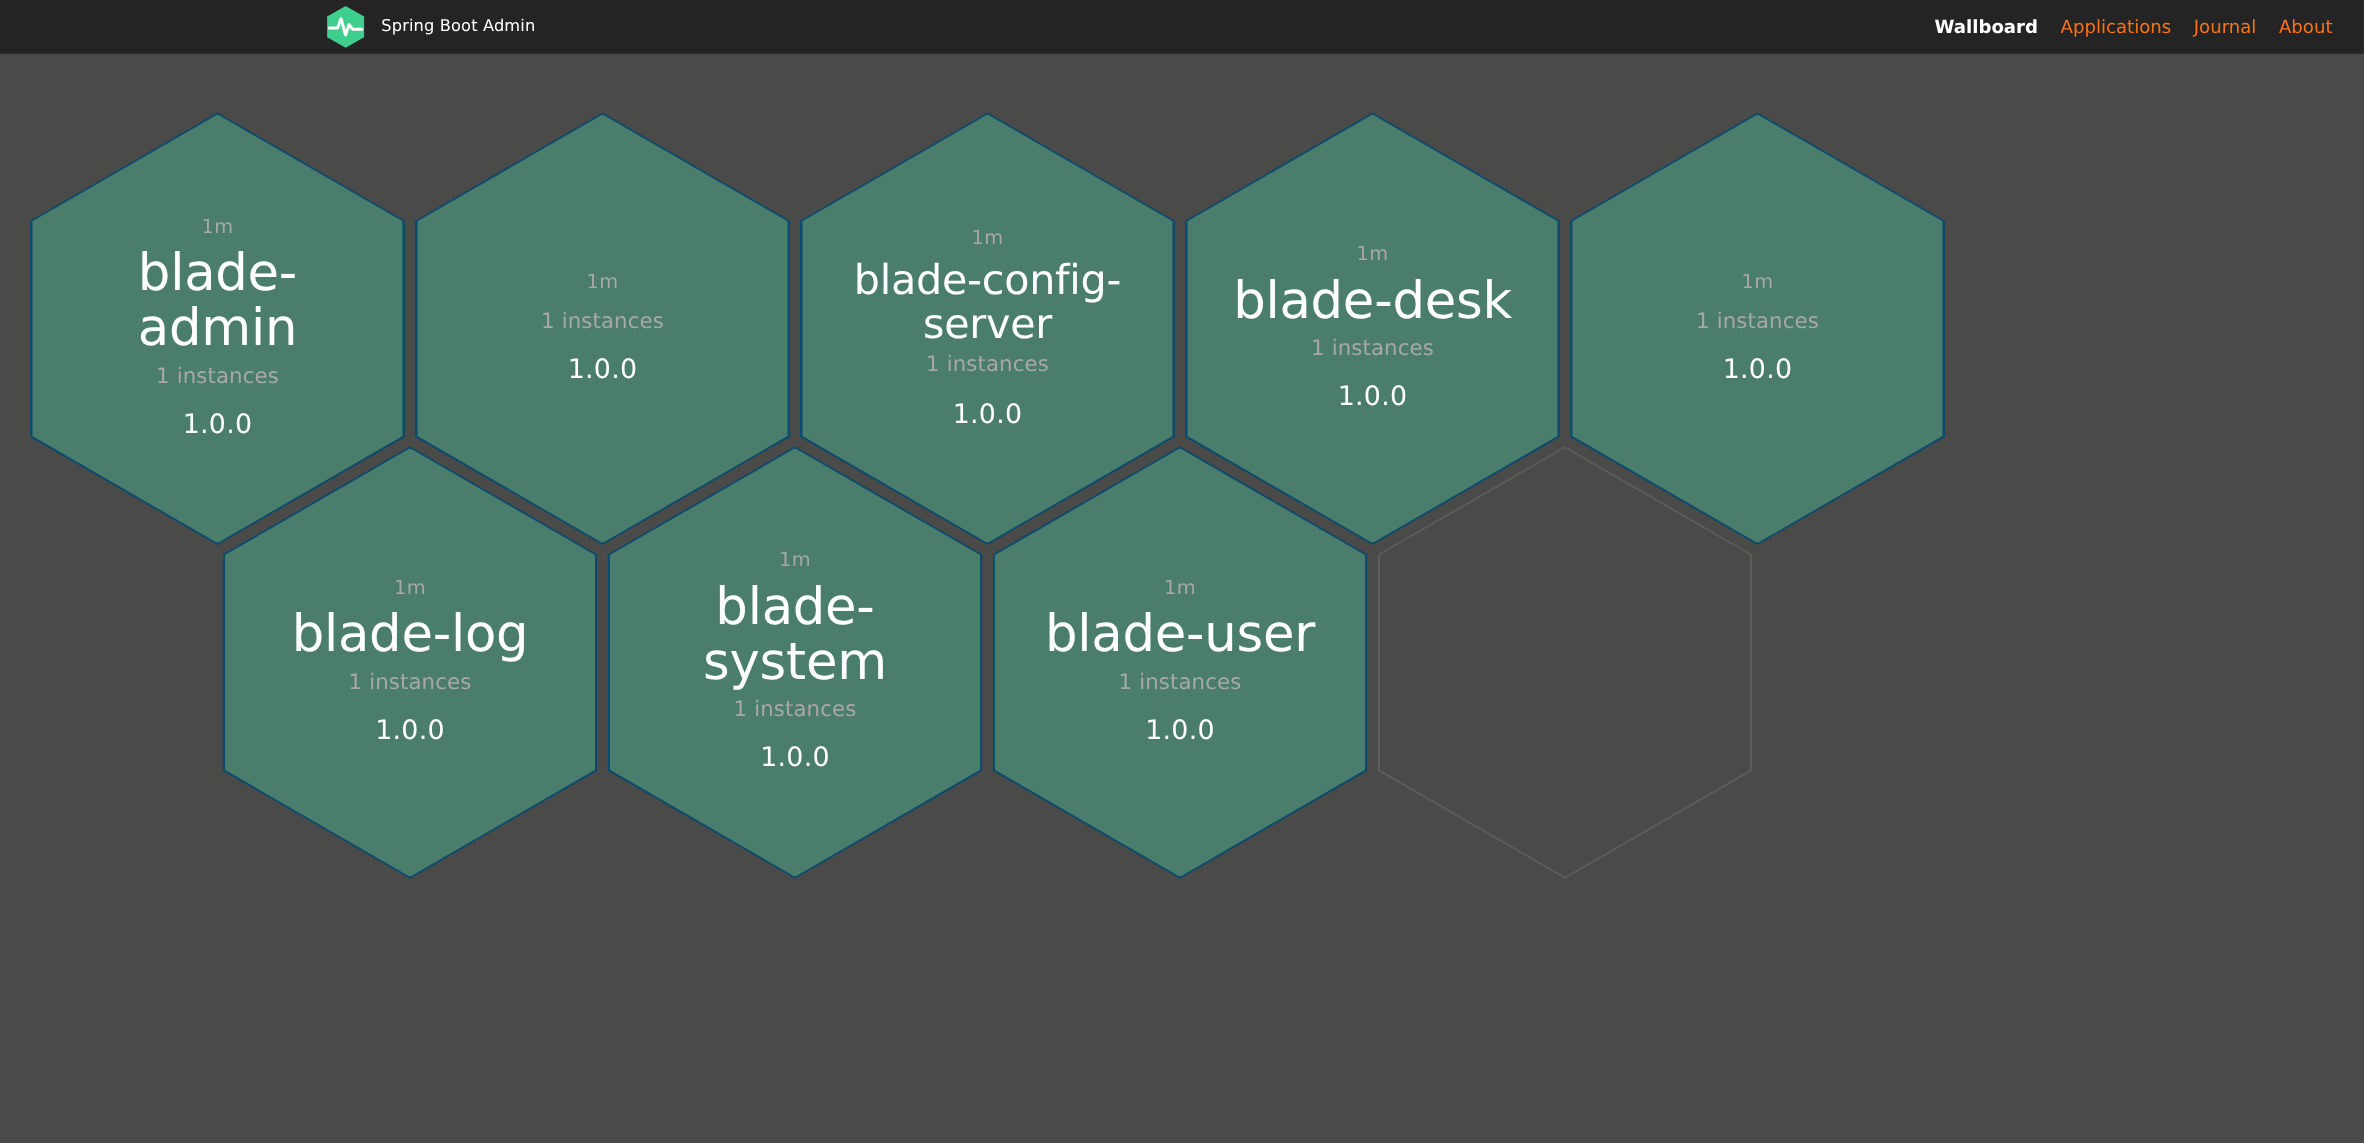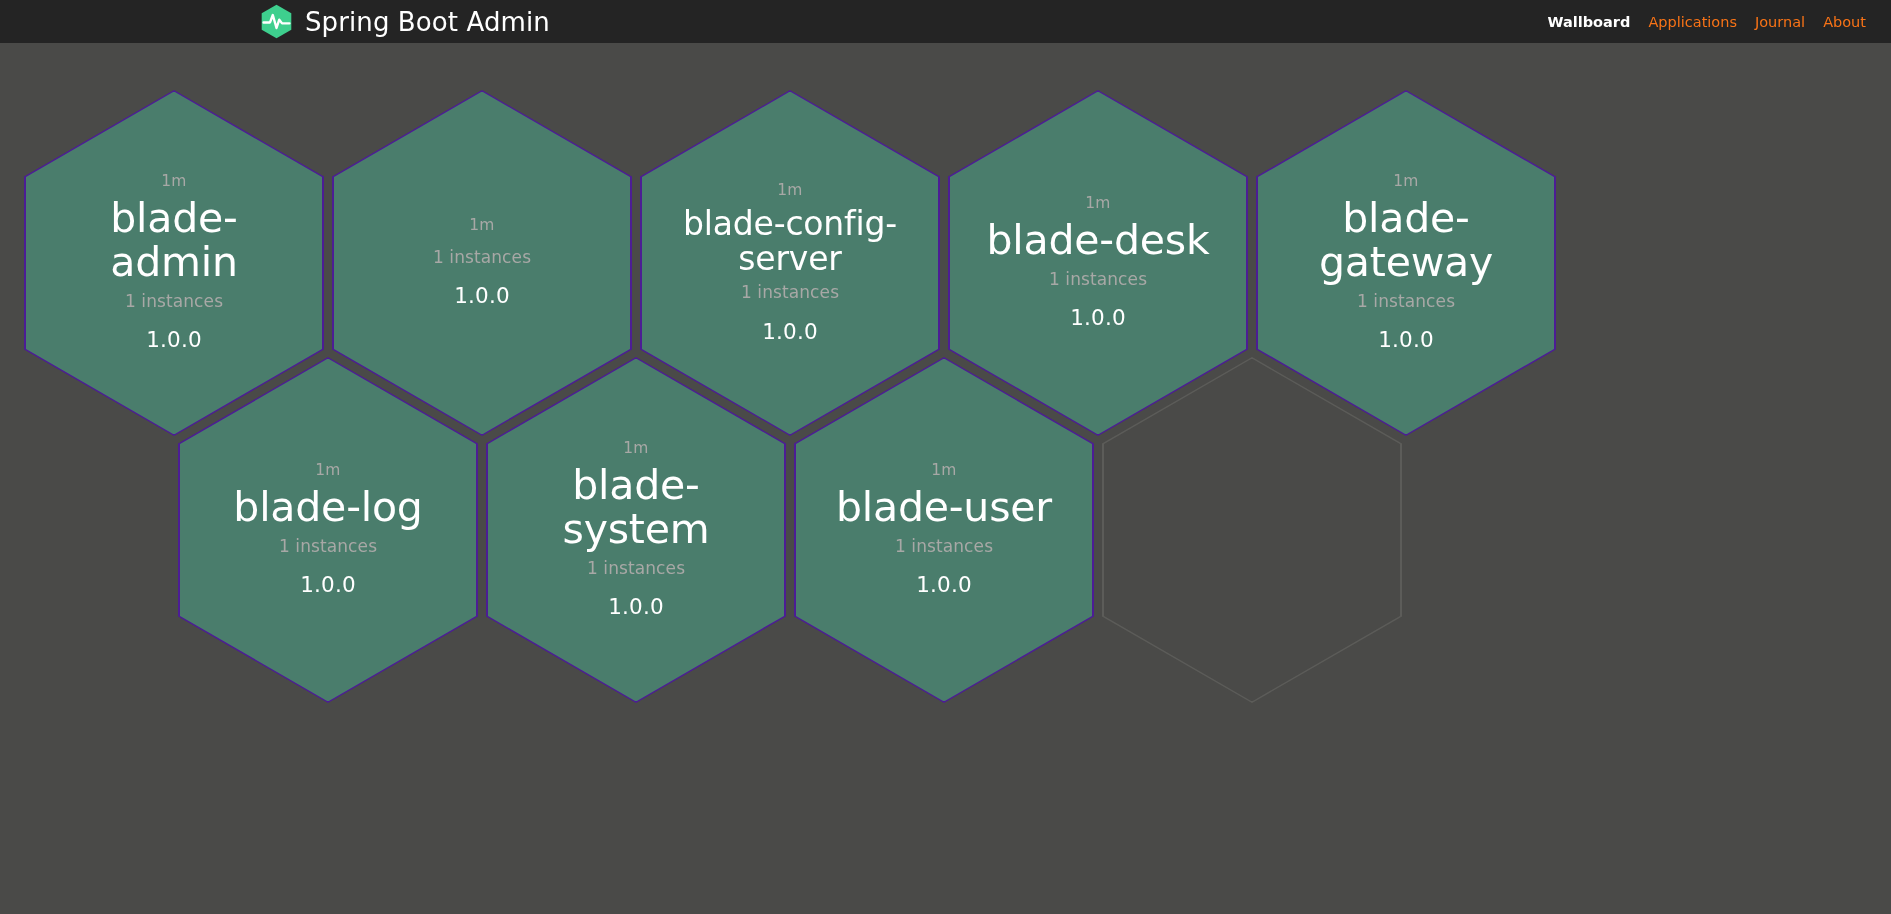--- a/index.html
+++ b/index.html
@@ -18,21 +18,21 @@
     display:flex; align-items:center;
     z-index:50;
   }
   .brand {
     position:absolute; left:258px;
     display:flex; align-items:center; gap:10px;
     text-decoration:none;
   }
   .brand-logo { width:37px; height:37px; display:block; }
   .brand-text {
-    color:#ffffff; font-size:26px; font-weight:400;
+    color:#ffffff; font-size:13px; font-weight:400;
     letter-spacing:0.1px; white-space:nowrap;
     font-family:"DejaVu Sans", sans-serif;
   }
   .nav-links {
     position:absolute; right:25px;
     display:flex; gap:18px;
   }
   .nav-link {
     font-size:14.5px; text-decoration:none; white-space:nowrap;
     color:#f97316; font-weight:400;
@@ -42,21 +42,21 @@
   
   .wallboard {
     position:absolute; top:43px; left:0;
     width:1891px; height:871px;
   }
   .hex {
     position:absolute;
     width:300px; height:346px;
     clip-path:polygon(50% 0%, 100% 25%, 100% 75%, 50% 100%, 0% 75%, 0% 25%);
     -webkit-clip-path:polygon(50% 0%, 100% 25%, 100% 75%, 50% 100%, 0% 75%, 0% 25%);
-    background:#4c1d95;
+    background:#0c4a6e;
     display:block;
     text-decoration:none;
     cursor:pointer;
   }
   .hex-inner {
     position:absolute; top:1.6px; left:1.6px;
     width:calc(100% - 3.2px); height:calc(100% - 3.2px);
     clip-path:polygon(50% 0%, 100% 25%, 100% 75%, 50% 100%, 0% 75%, 0% 25%);
     -webkit-clip-path:polygon(50% 0%, 100% 25%, 100% 75%, 50% 100%, 0% 75%, 0% 25%);
     background:#4a7d6c;
@@ -138,21 +138,20 @@
       <div class="hex-inner">
         <div class="hex-uptime">1m</div>
         <div class="hex-name">blade-desk</div>
         <div class="hex-instances">1 instances</div>
         <div class="hex-version">1.0.0</div>
       </div>
     </a>
     <a href="#" class="hex" style="left: 1256px; top: 47px; width: 300px; height: 346px;">
       <div class="hex-inner">
         <div class="hex-uptime">1m</div>
-        <div class="hex-name">blade-gateway</div>
         <div class="hex-instances">1 instances</div>
         <div class="hex-version">1.0.0</div>
       </div>
     </a>
     <a href="#" class="hex" style="left: 178px; top: 314px; width: 300px; height: 346px;">
       <div class="hex-inner">
         <div class="hex-uptime">1m</div>
         <div class="hex-name">blade-log</div>
         <div class="hex-instances">1 instances</div>
         <div class="hex-version">1.0.0</div>

